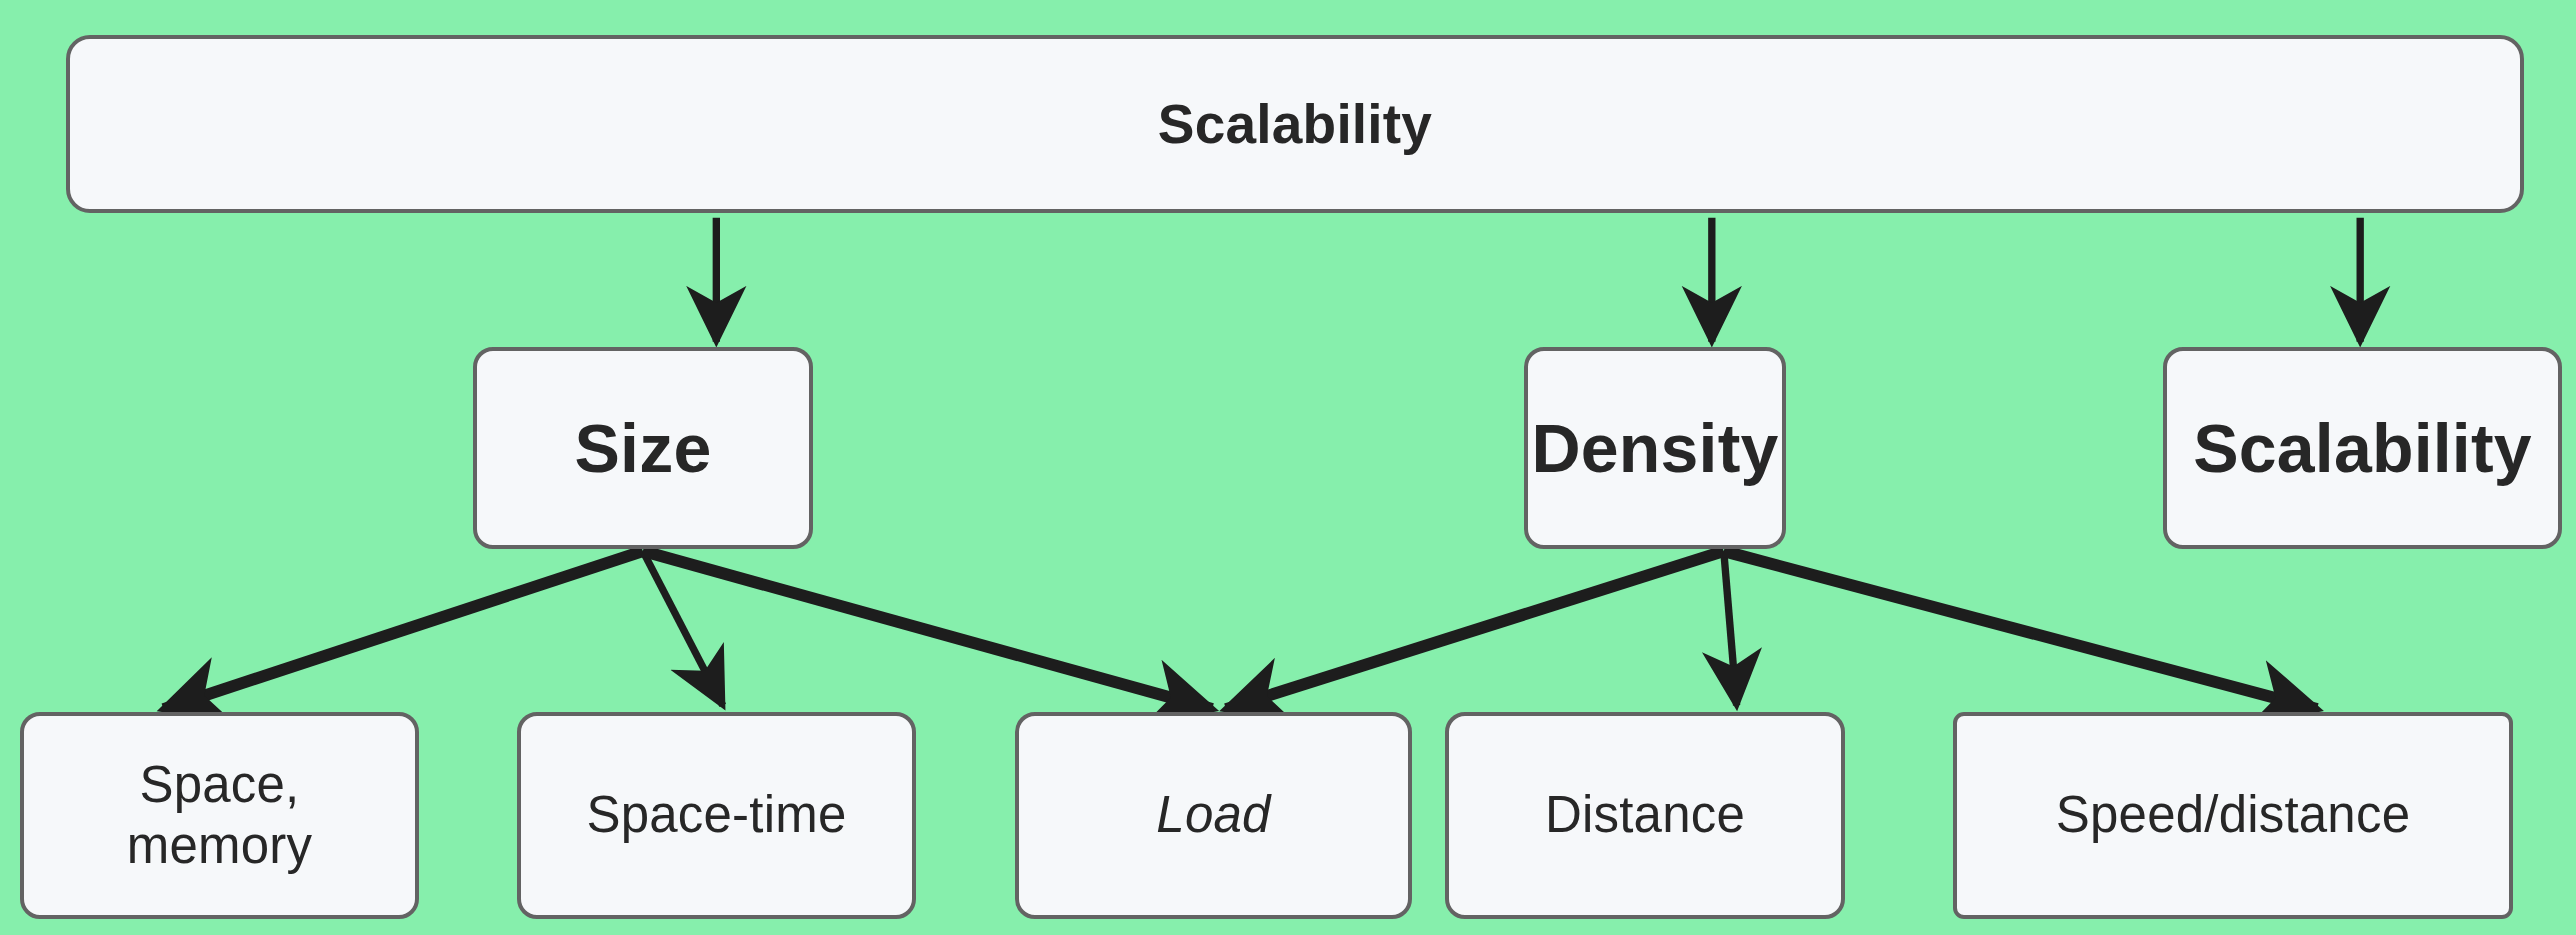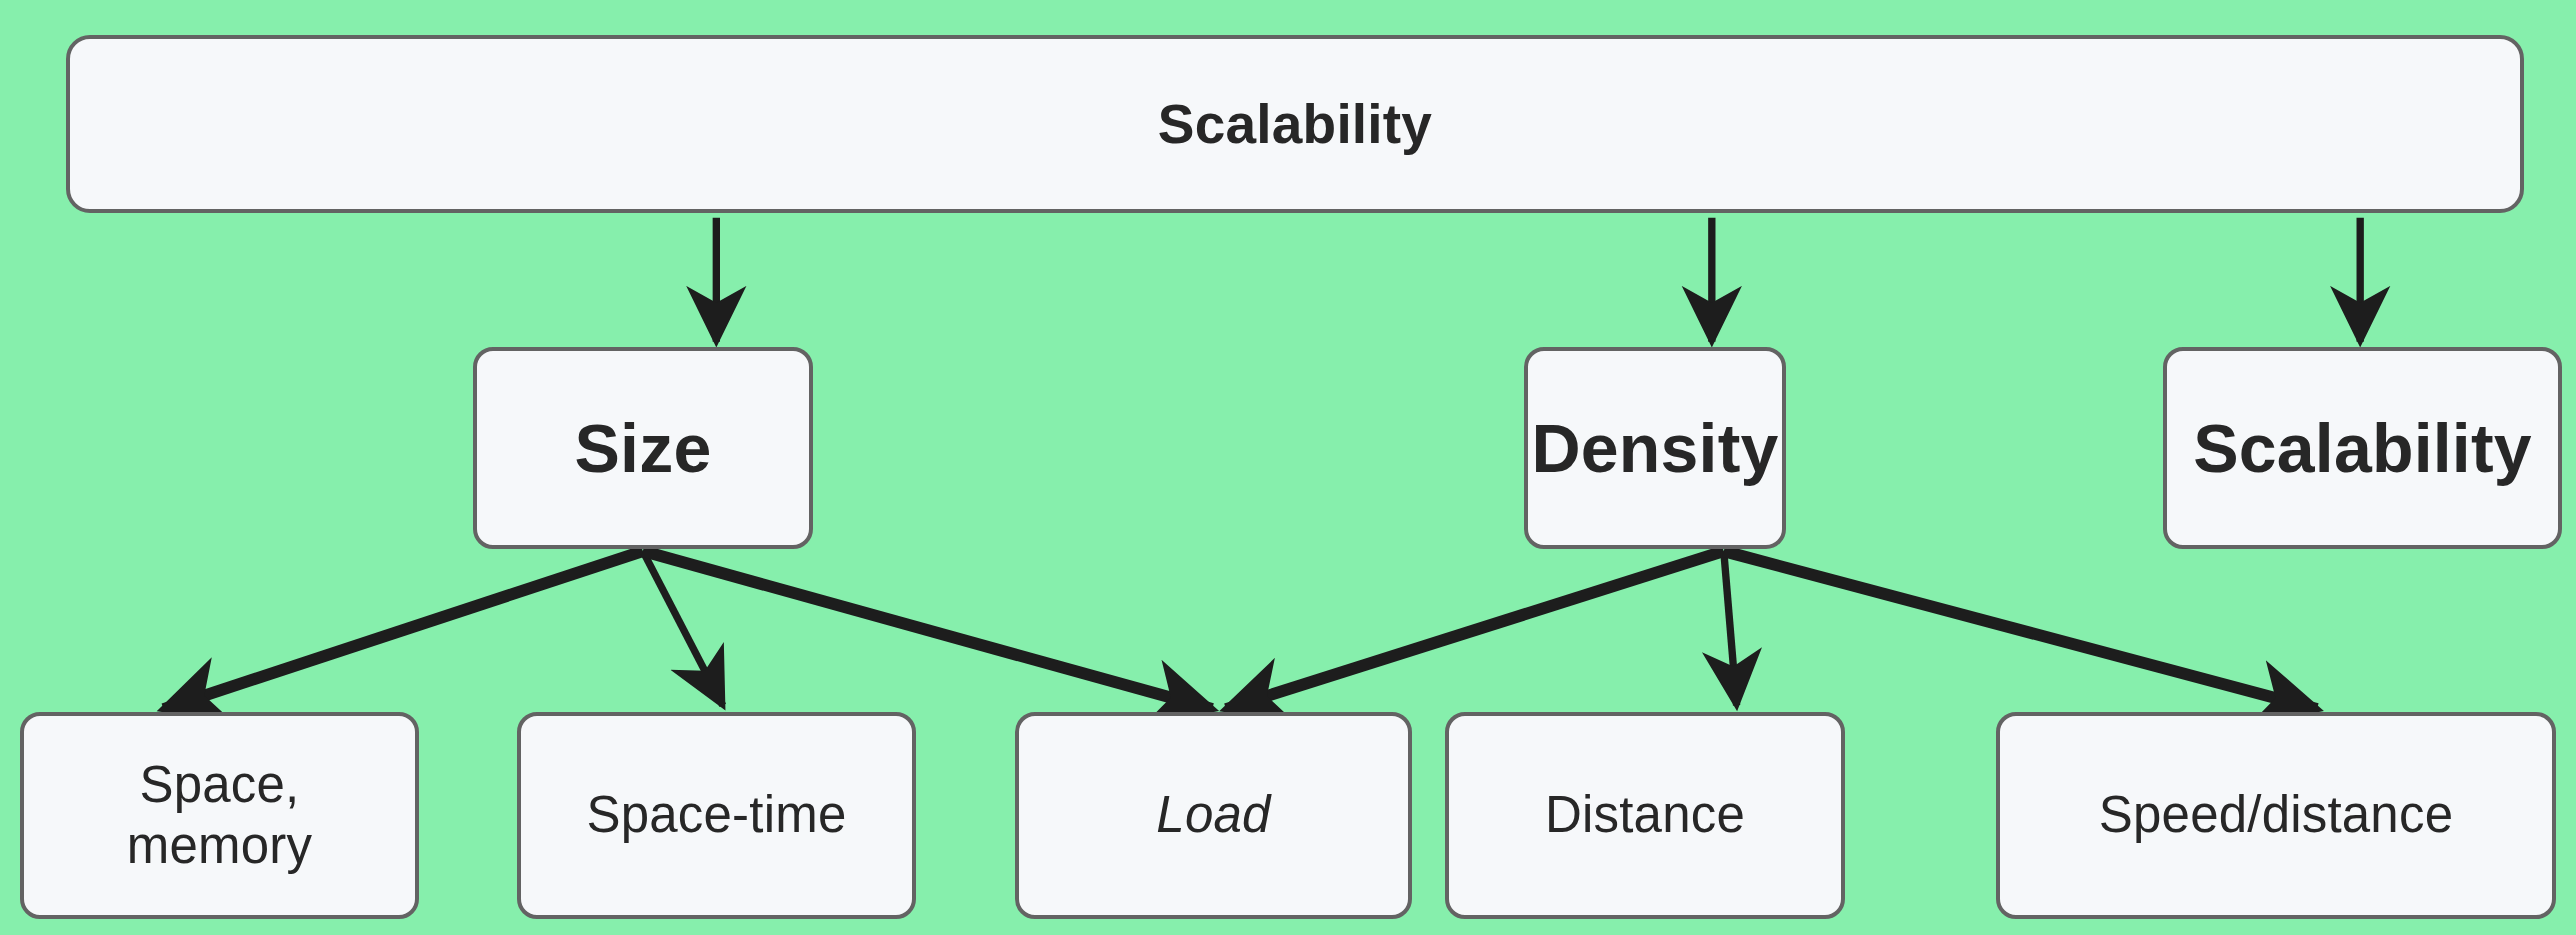--- a/index.html
+++ b/index.html
@@ -62,21 +62,21 @@
   }
   
   #node-scalability   { left: 66px;   top: 35px;  width: 2458px; height: 178px; border-radius: 24px; }
   #node-size          { left: 473px;  top: 347px; width: 340px;  height: 202px; }
   #node-density       { left: 1524px; top: 347px; width: 262px;  height: 202px; }
   #node-structural    { left: 2163px; top: 347px; width: 399px;  height: 202px; }
   #node-space-memory  { left: 20px;   top: 712px; width: 399px;  height: 207px; }
   #node-space-time    { left: 517px;  top: 712px; width: 399px;  height: 207px; }
   #node-load          { left: 1015px; top: 712px; width: 397px;  height: 207px; font-style: italic; }
   #node-distance      { left: 1445px; top: 712px; width: 400px;  height: 207px; }
-  #node-speed-distance{ left: 1996px; top: 712px; width: 560px;  height: 207px; }
+  #node-speed-distance{ left: 1953px; top: 712px; width: 560px;  height: 207px; border-radius: 11px; }
 </style>
 </head>
 <body>
 
 <div id="diagram-root">
 
   <svg id="edges-layer" viewBox="0 0 2805 1019" width="2576" height="936" xmlns="http://www.w3.org/2000/svg">
     <defs>
       <marker id="arrowhead-thin" markerWidth="9" markerHeight="9" refX="7.6" refY="4.5" orient="auto" markerUnits="strokeWidth">
         <path d="M0,0.4 L8.4,4.5 L0,8.6 L2.3,4.5 Z" fill="#1d1d1d"></path>

